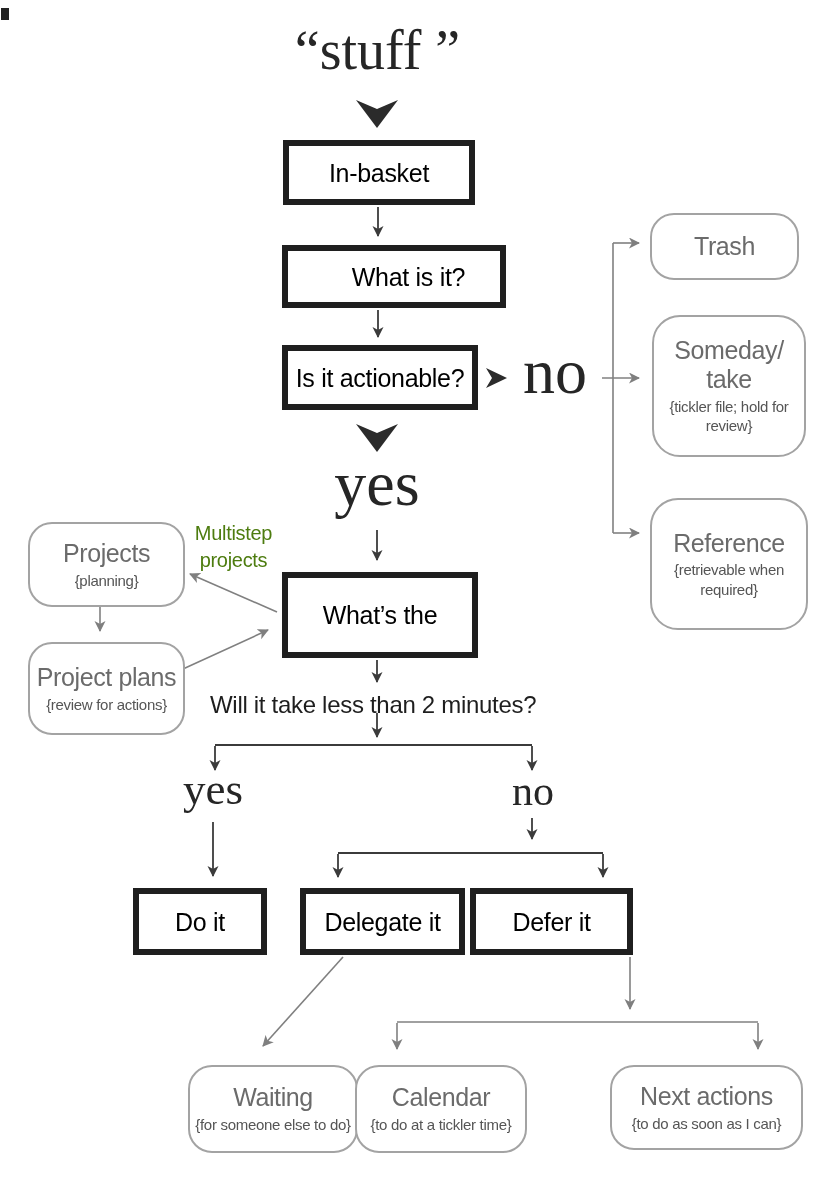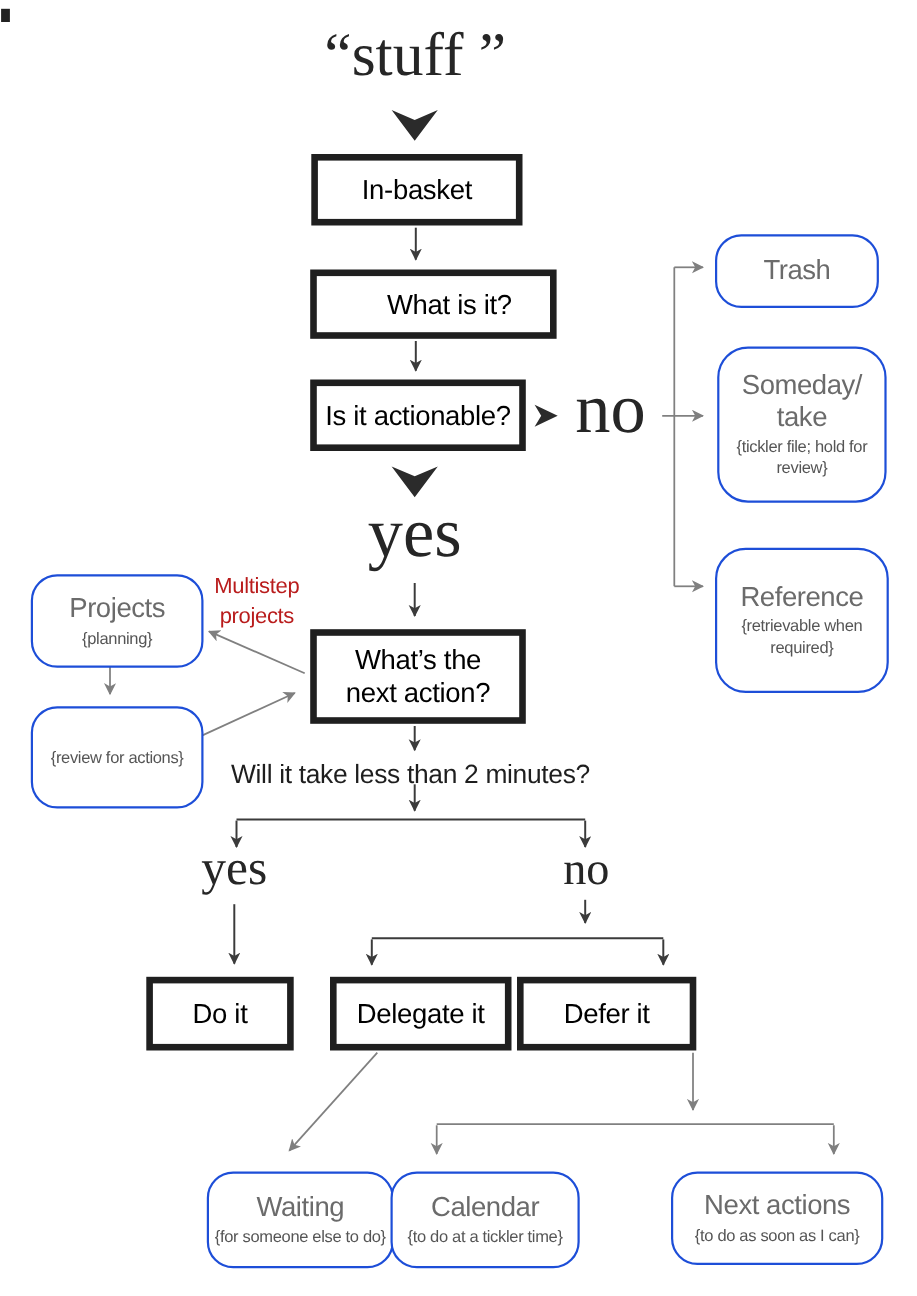--- a/index.html
+++ b/index.html
@@ -3,29 +3,29 @@
 <meta charset="utf-8">
 <style>
   html,body{margin:0;padding:0;}
   body{width:834px;height:1178px;position:relative;background:#ffffff;
        font-family:"Liberation Sans",sans-serif;overflow:hidden;}
   
   .bold-box{position:absolute;border:6px solid #1f1f1f;background:#fff;
             display:flex;flex-direction:column;align-items:center;justify-content:center;
             text-align:center;color:#000000;font-size:25px;letter-spacing:-0.3px;line-height:1.2;}
   
-  .round-box{position:absolute;border:2px solid #1d4ed8;border-radius:24px;background:#fff;
+  .round-box{position:absolute;border:2px solid #a3a3a3;border-radius:24px;background:#fff;
              display:flex;flex-direction:column;align-items:center;justify-content:center;
              text-align:center;}
   .round-title{font-size:25px;color:#6b6b6b;letter-spacing:-0.4px;line-height:1.15;}
   .round-sub{font-size:15px;color:#555555;letter-spacing:-0.3px;line-height:1.3;margin-top:3px;}
   .nowrap{white-space:nowrap;}
   .serif{position:absolute;font-family:"Liberation Serif",serif;color:#262626;
          text-align:center;line-height:1;}
-  .gray-label{position:absolute;font-size:20px;color:#b91c1c;text-align:center;
+  .gray-label{position:absolute;font-size:20px;color:#4d7c0f;text-align:center;
               letter-spacing:-0.3px;line-height:1.35;}
   .question{position:absolute;font-size:24px;font-weight:400;color:#1e1e1e;
             text-align:left;letter-spacing:-0.3px;}
   svg{position:absolute;left:0;top:0;}
   .artifact{position:absolute;left:1px;top:8px;width:8px;height:12px;background:#222;}
 </style>
 </head>
 <body>
 
 <div class="artifact"></div>
@@ -86,21 +86,20 @@
   <span>In-basket</span>
 </div>
 <div class="bold-box" style="left:282px;top:245px;width:183px;height:51px;padding-left:29px;">
   <span>What is it?</span>
 </div>
 <div class="bold-box" style="left:282px;top:345px;width:184px;height:53px;">
   <span>Is it actionable?</span>
 </div>
 <div class="bold-box" style="left:282px;top:572px;width:184px;height:74px;">
   <span>What’s the</span>
-  <span>next action?</span>
 </div>
 <div class="bold-box" style="left:133px;top:888px;width:122px;height:55px;">
   <span>Do it</span>
 </div>
 <div class="bold-box" style="left:300px;top:888px;width:153px;height:55px;">
   <span>Delegate it</span>
 </div>
 <div class="bold-box" style="left:470px;top:888px;width:151px;height:55px;">
   <span>Defer it</span>
 </div>
@@ -119,20 +118,21 @@
   <div class="round-title">Reference</div>
   <div class="round-sub" style="width:120px;">{retrievable when required}</div>
 </div>
 
 <div class="round-box" style="left:28px;top:522px;width:153px;height:81px;">
   <div class="round-title">Projects</div>
   <div class="round-sub nowrap">{planning}</div>
 </div>
 
 <div class="round-box" style="left:28px;top:642px;width:153px;height:89px;">
+  <div class="round-title nowrap">Project plans</div>
   <div class="round-sub nowrap">{review for actions}</div>
 </div>
 
 <div class="round-box" style="left:148px;top:1065px;width:166px;height:84px;margin-left:40px;">
   <div class="round-title">Waiting</div>
   <div class="round-sub nowrap">{for someone else to do}</div>
 </div>
 
 <div class="round-box" style="left:355px;top:1065px;width:168px;height:84px;">
   <div class="round-title">Calendar</div>

